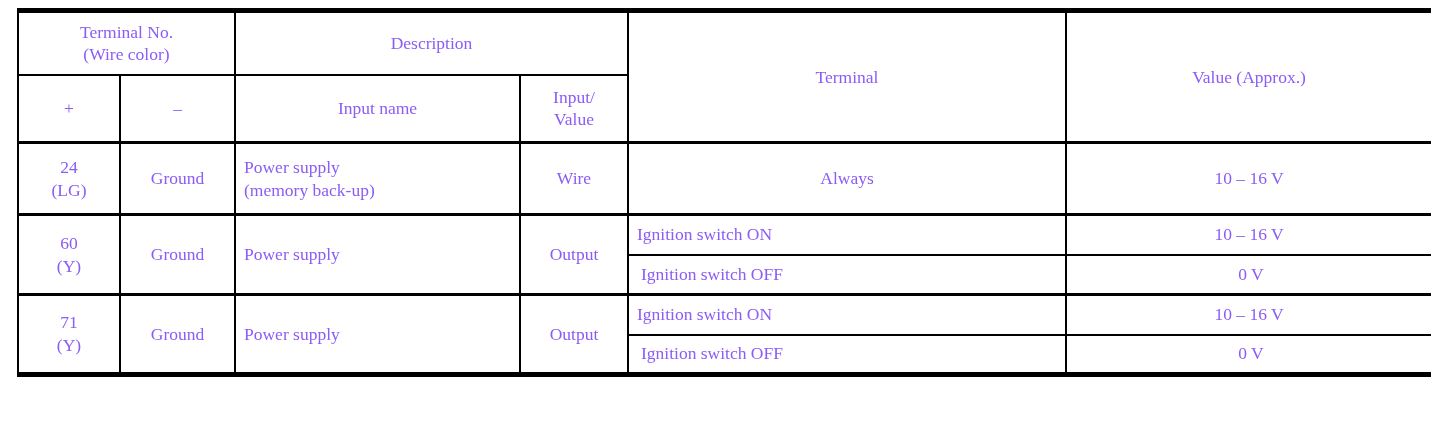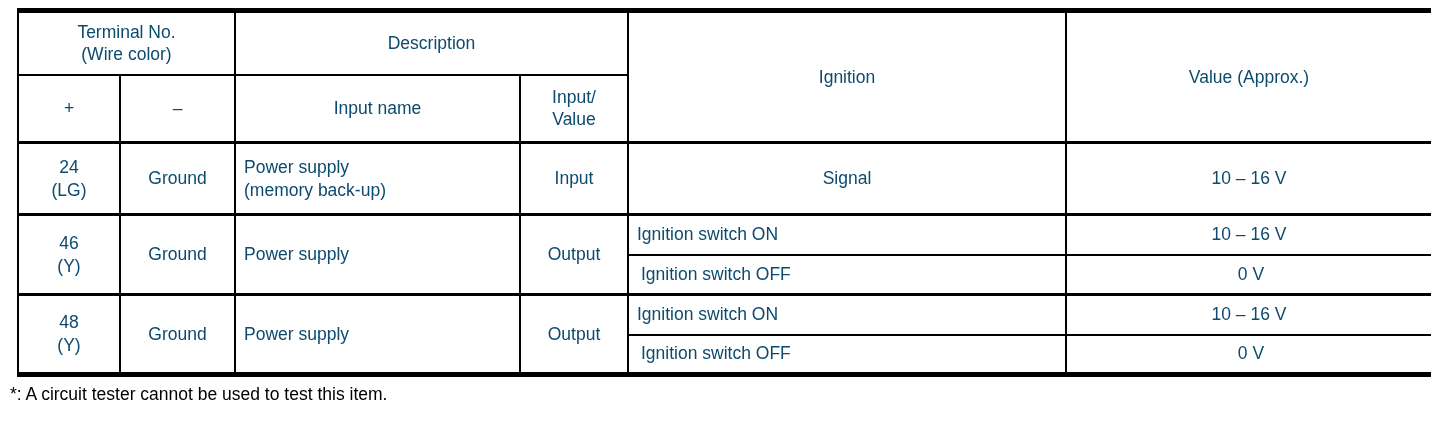--- a/index.html
+++ b/index.html
@@ -16,21 +16,22 @@
     position: relative;
     width: 1456px;
     height: 438px;
   }
   table.spec {
     border-collapse: collapse;
     table-layout: fixed;
     margin: 8px 0 0 17px;
     font-size: 17.5px;
     line-height: 1.3;
-    color: #0c4a6e;
+    color: #8b5cf6;
+    font-family: Liberation Serif, serif;
   }
   table.spec th,
   table.spec td {
     border: 2px solid #000000;
     padding: 3px 8px;
     vertical-align: middle;
     font-weight: normal;
     background: #ffffff;
   }
   
@@ -72,69 +73,68 @@
       <col style="width:285px">
       <col style="width:108px">
       <col style="width:438px">
       <col style="width:365px">
     </colgroup>
     <thead>
       <tr class="h1">
         <th colspan="2" class="c pre">Terminal No.
 (Wire color)</th>
         <th colspan="2" class="c">Description</th>
-        <th rowspan="2" class="c">Ignition</th>
+        <th rowspan="2" class="c">Terminal</th>
         <th rowspan="2" class="c">Value (Approx.)</th>
       </tr>
       <tr class="h2">
         <th class="c">+</th>
         <th class="c">–</th>
         <th class="c">Input name</th>
         <th class="c pre">Input/
 Value</th>
       </tr>
     </thead>
     <tbody>
 
       <tr class="main r45">
         <td class="c pre">24
 (LG)</td>
         <td class="c">Ground</td>
         <td class="l pre">Power supply
 (memory back-up)</td>
-        <td class="c">Input</td>
-        <td class="c">Signal</td>
+        <td class="c">Wire</td>
+        <td class="c">Always</td>
         <td class="c">10 – 16 V</td>
       </tr>
 
       <tr class="main subrow">
-        <td rowspan="2" class="c pre">46
+        <td rowspan="2" class="c pre">60
 (Y)</td>
         <td rowspan="2" class="c">Ground</td>
         <td rowspan="2" class="l pre">Power supply</td>
         <td rowspan="2" class="c">Output</td>
         <td class="l">Ignition switch ON</td>
         <td class="c">10 – 16 V</td>
       </tr>
       <tr class="sub subrow">
         <td class="l">Ignition switch OFF</td>
         <td class="c">0 V</td>
       </tr>
 
       <tr class="main subrow">
-        <td rowspan="2" class="c pre">48
+        <td rowspan="2" class="c pre">71
 (Y)</td>
         <td rowspan="2" class="c">Ground</td>
         <td rowspan="2" class="l pre">Power supply</td>
         <td rowspan="2" class="c">Output</td>
         <td class="l">Ignition switch ON</td>
         <td class="c">10 – 16 V</td>
       </tr>
       <tr class="sub subrow last-row">
         <td class="l">Ignition switch OFF</td>
         <td class="c">0 V</td>
       </tr>
     </tbody>
   </table>
 
-  <div class="footnote">*: A circuit tester cannot be used to test this item.</div>
 
 </div>
 
 </body></html>

